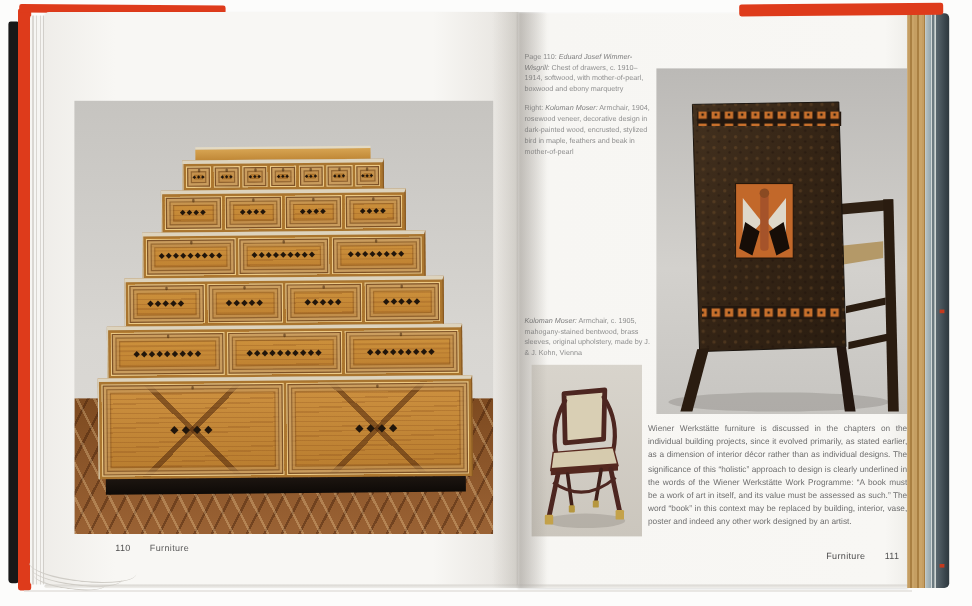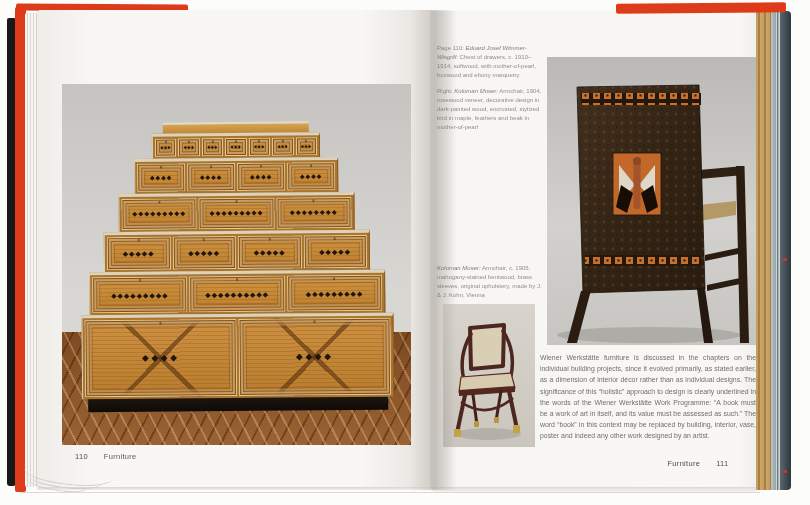--- a/index.html
+++ b/index.html
@@ -92,21 +92,21 @@
     background:linear-gradient(180deg,#d8d4cc,#cbc6bd);}
 
   
   .caption{color:#8f8f8f;font-size:6px;line-height:1.5;width:106px;}
   .caption p{margin:0 0 7px 0;}
   .caption .it{font-style:italic;color:#7f7f7f;}
   .cap1{left:437px;top:44px;}
   .cap2{left:437px;top:264px;}
   .bodytext{left:540px;top:352px;width:216px;font-size:6.9px;line-height:1.62;color:#6f6f6f;
     text-align:justify;}
-  .footer{font-size:7.5px;color:#4f4f4f;letter-spacing:.3px;}
+  .footer{font-size:7.5px;color:#4f4f4f;letter-spacing:.3px;margin-left:21px;}
   .footer-left{left:75px;top:452px;}
   .footer-left .sec{margin-left:16px;color:#5a5a5a;}
   .footer-right{left:640px;top:459px;width:116px;text-align:center;}
   .footer-right .num{margin-left:16px;}
 </style>
 </head>
 <body>
 
 <div class="stage">
 

